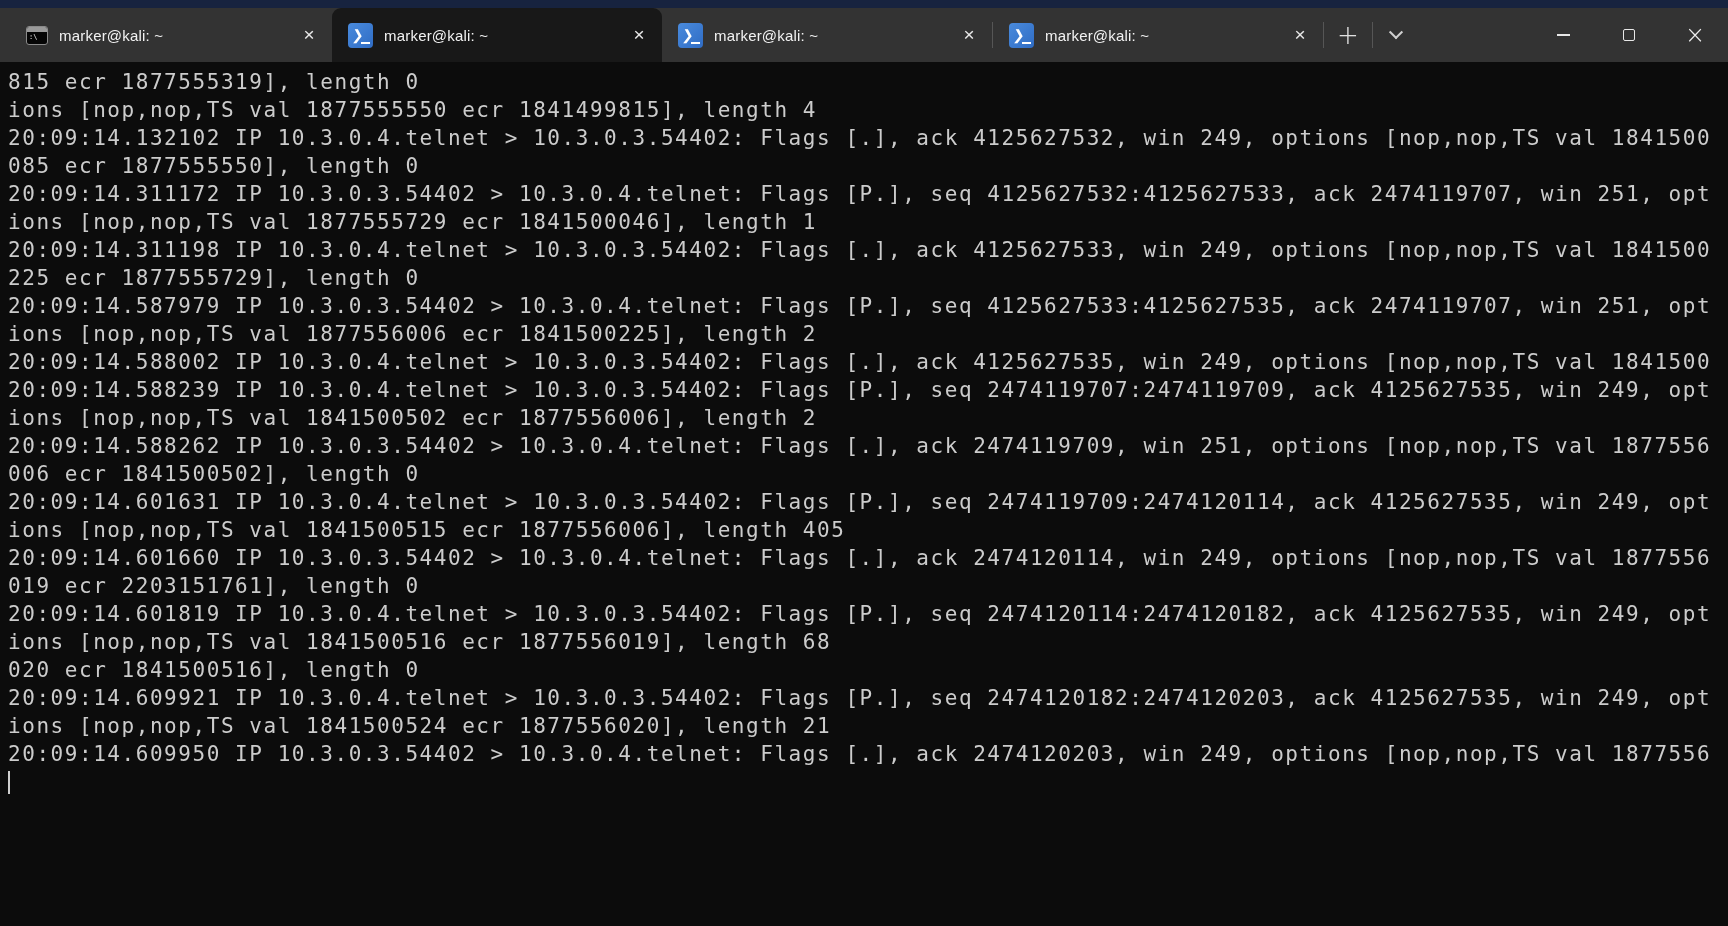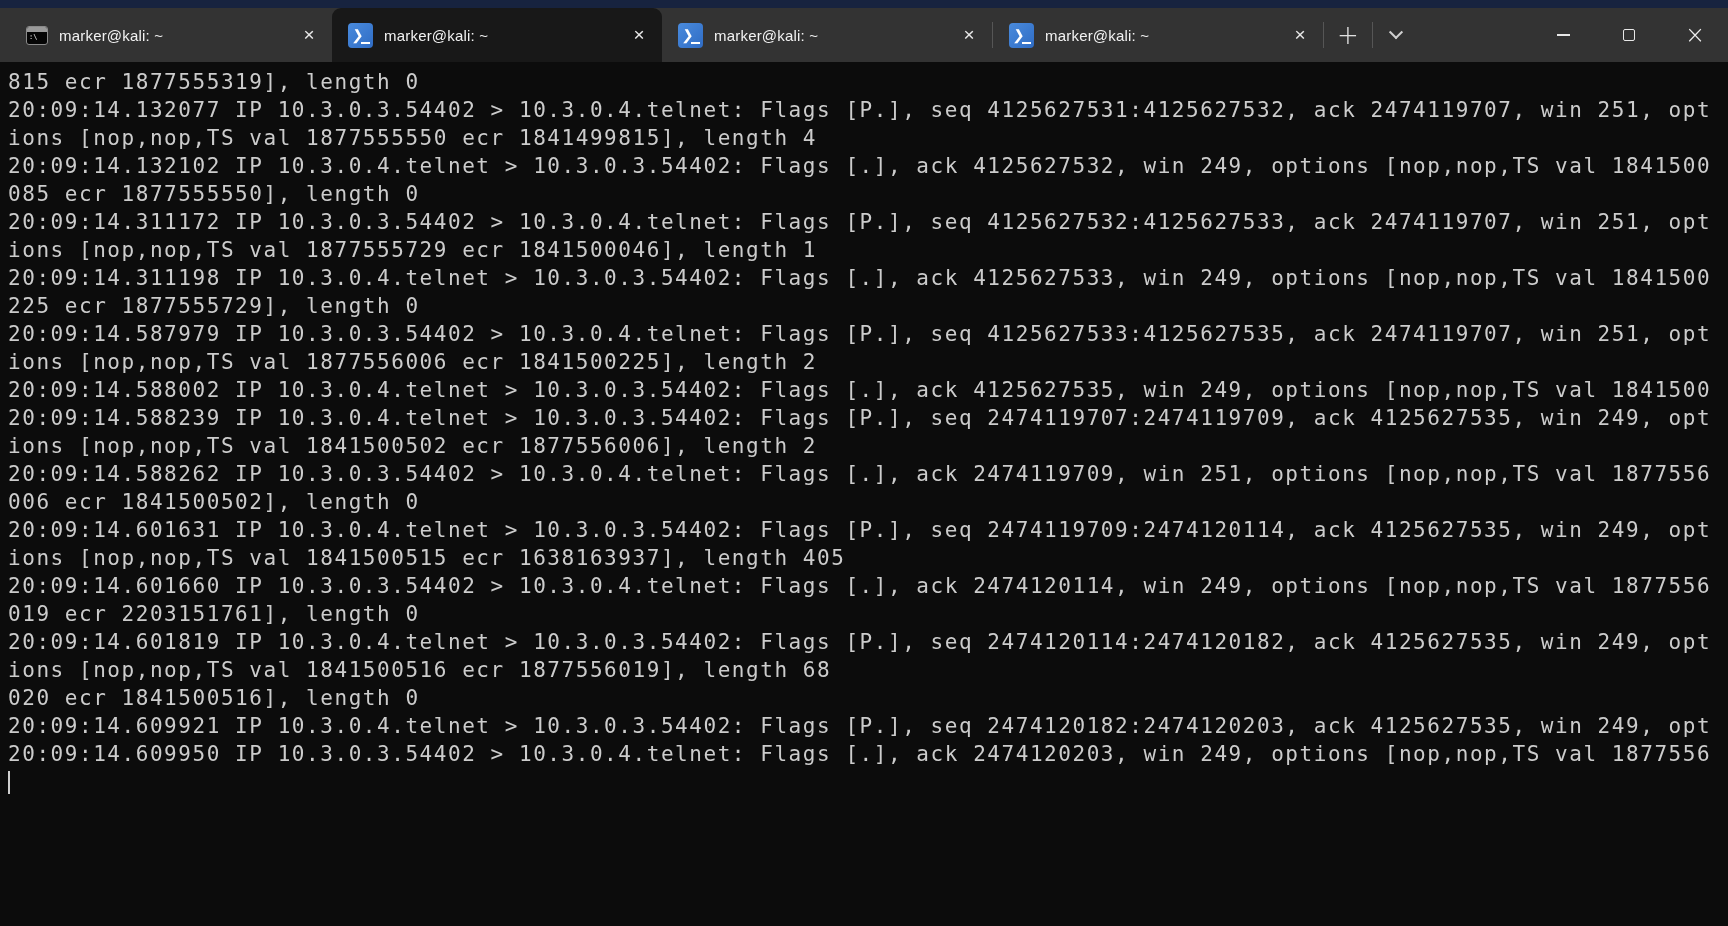--- a/index.html
+++ b/index.html
@@ -132,43 +132,43 @@
       <div class="winbtn">
         <span class="glyph-close">×</span>
       </div>
     </div>
   </div>
 
   <div class="terminal">
     <div>
 
     <div class="t-line">815 ecr 1877555319], length 0</div>
-        <div class="t-line">20:09:14.132077 IP 10.3.0.3.54402 &gt; 10.3.0.4.telnet: Flags [P.], seq 4125627531:4125627532, ack 2474119707, win 251, opt</div>
         <div class="t-line">ions [nop,nop,TS val 1877555550 ecr 1841499815], length 4</div>
         <div class="t-line">20:09:14.132102 IP 10.3.0.4.telnet &gt; 10.3.0.3.54402: Flags [.], ack 4125627532, win 249, options [nop,nop,TS val 1841500</div>
         <div class="t-line">085 ecr 1877555550], length 0</div>
         <div class="t-line">20:09:14.311172 IP 10.3.0.3.54402 &gt; 10.3.0.4.telnet: Flags [P.], seq 4125627532:4125627533, ack 2474119707, win 251, opt</div>
         <div class="t-line">ions [nop,nop,TS val 1877555729 ecr 1841500046], length 1</div>
         <div class="t-line">20:09:14.311198 IP 10.3.0.4.telnet &gt; 10.3.0.3.54402: Flags [.], ack 4125627533, win 249, options [nop,nop,TS val 1841500</div>
         <div class="t-line">225 ecr 1877555729], length 0</div>
         <div class="t-line">20:09:14.587979 IP 10.3.0.3.54402 &gt; 10.3.0.4.telnet: Flags [P.], seq 4125627533:4125627535, ack 2474119707, win 251, opt</div>
         <div class="t-line">ions [nop,nop,TS val 1877556006 ecr 1841500225], length 2</div>
         <div class="t-line">20:09:14.588002 IP 10.3.0.4.telnet &gt; 10.3.0.3.54402: Flags [.], ack 4125627535, win 249, options [nop,nop,TS val 1841500</div>
         <div class="t-line">20:09:14.588239 IP 10.3.0.4.telnet &gt; 10.3.0.3.54402: Flags [P.], seq 2474119707:2474119709, ack 4125627535, win 249, opt</div>
         <div class="t-line">ions [nop,nop,TS val 1841500502 ecr 1877556006], length 2</div>
         <div class="t-line">20:09:14.588262 IP 10.3.0.3.54402 &gt; 10.3.0.4.telnet: Flags [.], ack 2474119709, win 251, options [nop,nop,TS val 1877556</div>
         <div class="t-line">006 ecr 1841500502], length 0</div>
         <div class="t-line">20:09:14.601631 IP 10.3.0.4.telnet &gt; 10.3.0.3.54402: Flags [P.], seq 2474119709:2474120114, ack 4125627535, win 249, opt</div>
-        <div class="t-line">ions [nop,nop,TS val 1841500515 ecr 1638163937], length 405</div>
+        <div class="t-line">ions [nop,nop,TS val 1841500515 ecr 1877556006], length 405</div>
         <div class="t-line">20:09:14.601660 IP 10.3.0.3.54402 &gt; 10.3.0.4.telnet: Flags [.], ack 2474120114, win 249, options [nop,nop,TS val 1877556</div>
         <div class="t-line">019 ecr 2203151761], length 0</div>
         <div class="t-line">20:09:14.601819 IP 10.3.0.4.telnet &gt; 10.3.0.3.54402: Flags [P.], seq 2474120114:2474120182, ack 4125627535, win 249, opt</div>
         <div class="t-line">ions [nop,nop,TS val 1841500516 ecr 1877556019], length 68</div>
         <div class="t-line">020 ecr 1841500516], length 0</div>
         <div class="t-line">20:09:14.609921 IP 10.3.0.4.telnet &gt; 10.3.0.3.54402: Flags [P.], seq 2474120182:2474120203, ack 4125627535, win 249, opt</div>
+        <div class="t-line">ions [nop,nop,TS val 1841500524 ecr 1877556020], length 21</div>
         <div class="t-line">20:09:14.609950 IP 10.3.0.3.54402 &gt; 10.3.0.4.telnet: Flags [.], ack 2474120203, win 249, options [nop,nop,TS val 1877556</div>
       </div>
     <div class="cursor-line">
       <span class="cursor-bar"></span>
     </div>
   </div>
 
 </div>
 
 </body></html>

